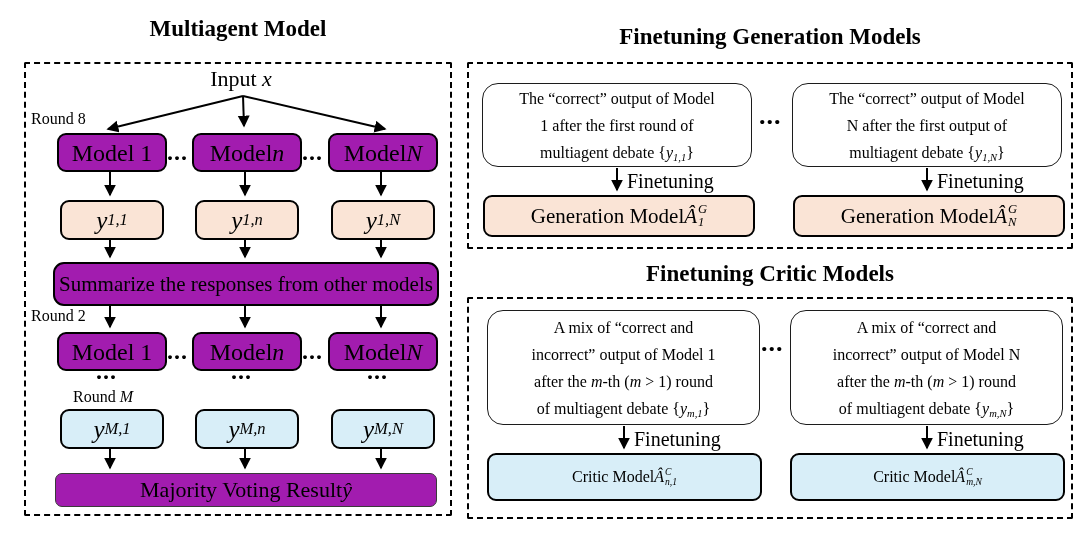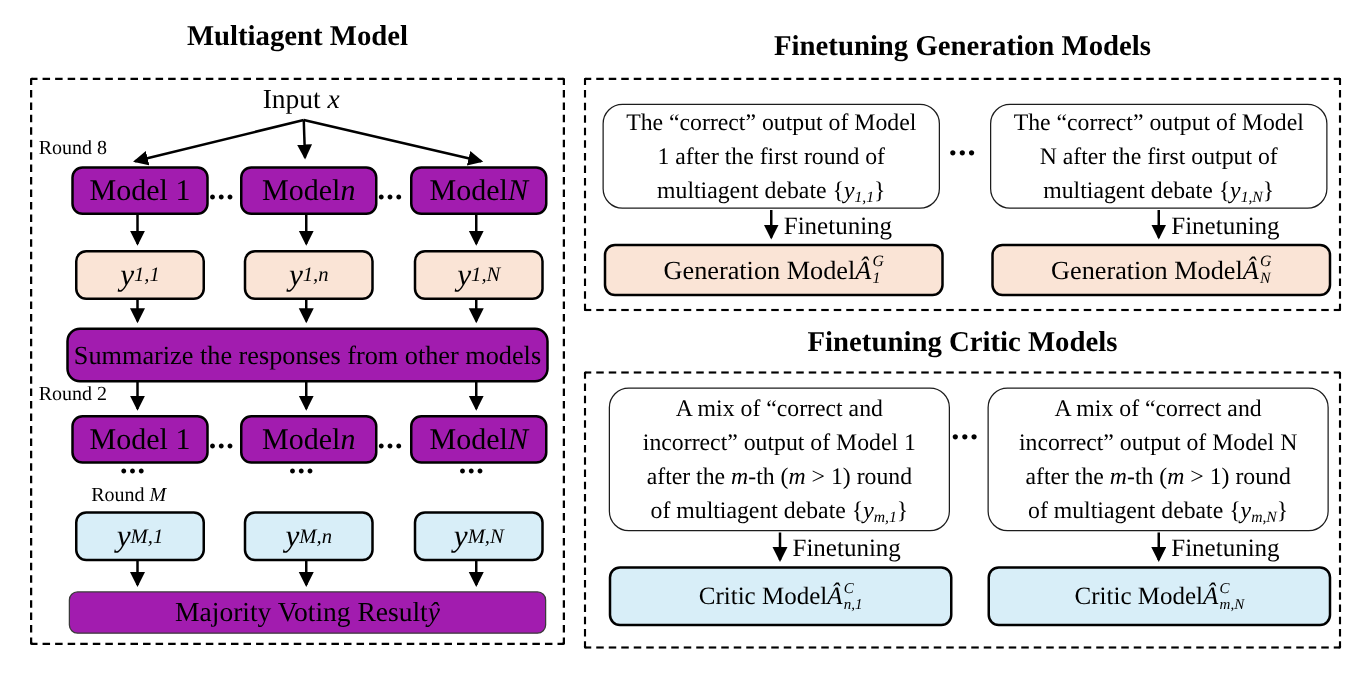--- a/index.html
+++ b/index.html
@@ -7,23 +7,23 @@
     font-family:"Liberation Serif","DejaVu Serif",serif;color:#000;overflow:hidden;}
   .title{position:absolute;font-weight:bold;font-size:23px;text-align:center;}
   .panel{position:absolute;border:2px dashed #000;border-radius:2px;background:transparent;}
   .box{position:absolute;border:2px solid #000;border-radius:9px;background:#a21caf;
     display:flex;align-items:center;justify-content:center;font-size:24px;line-height:1;}
   .ybox{font-size:25px;}
   .wide{border-radius:11px;font-size:21px;}
   .majority{border-width:1.5px;border-color:#3a3a3a;border-radius:7px;font-size:22px;}
   .note{position:absolute;border:1.5px solid #1c1c1c;border-radius:16px;background:#fff;
     display:flex;flex-direction:column;align-items:center;justify-content:center;
-    text-align:center;font-size:19px;line-height:27px;}
+    text-align:center;font-size:16px;line-height:27px;}
   .modelbox{font-size:21px;}
-  .criticbox{font-size:20px;}
+  .criticbox{font-size:16px;}
   .roundlabel{position:absolute;font-size:16px;line-height:18px;}
   .dots{position:absolute;font-size:24px;font-weight:bold;letter-spacing:1px;line-height:26px;}
   .ftlabel{position:absolute;font-size:20px;line-height:22px;}
   .inputlabel{position:absolute;font-size:22px;line-height:26px;text-align:center;}
   i{font-style:italic;}
   sub{font-size:0.66em;font-style:italic;vertical-align:-0.28em;line-height:0;}
   .supsub{display:inline-flex;flex-direction:column;align-items:flex-start;
     font-size:0.60em;line-height:1.05;vertical-align:0.5em;font-style:italic;margin-left:1px;}
   svg{position:absolute;left:0;top:0;pointer-events:none;}
   svg line{stroke:#000;stroke-width:2;}

